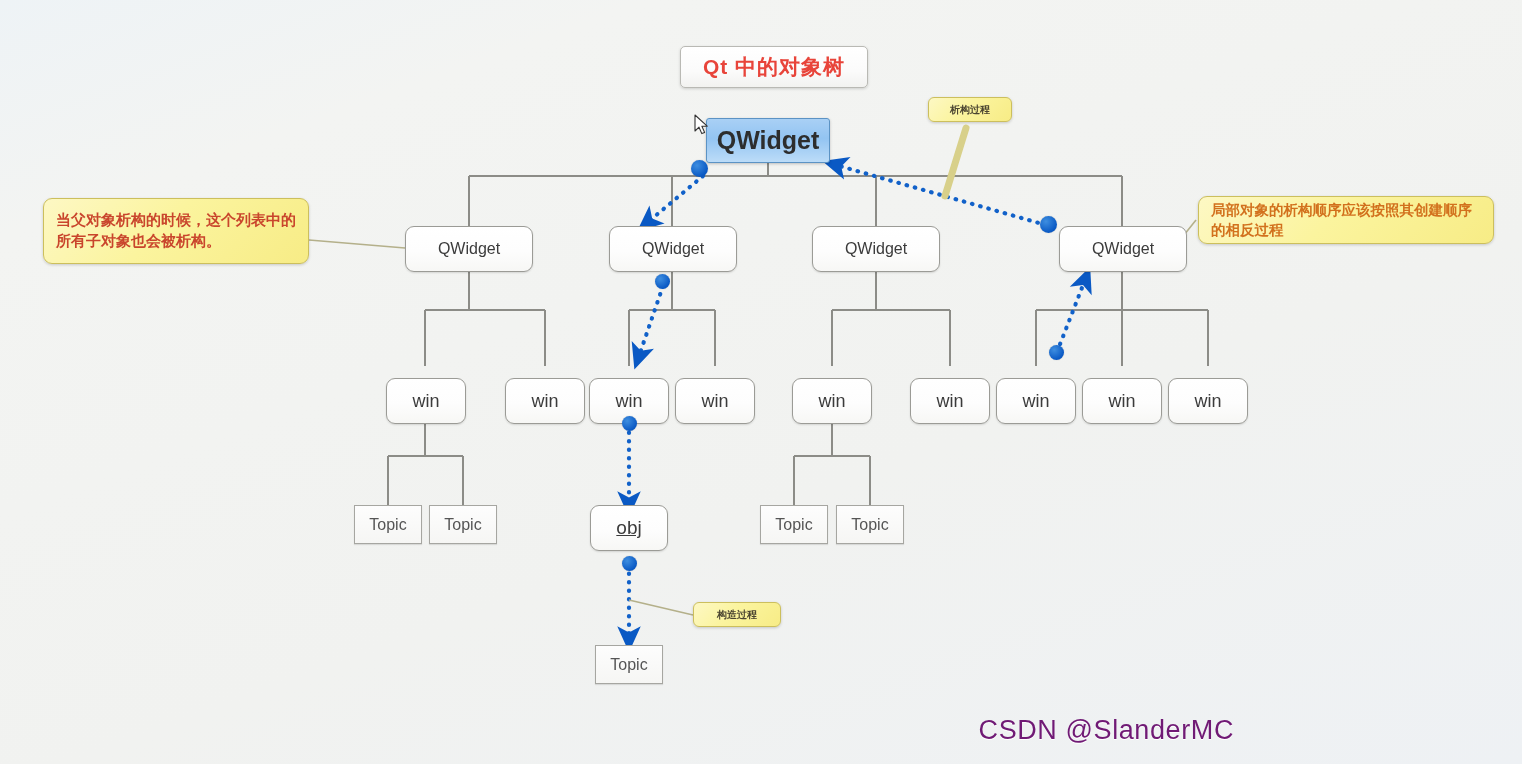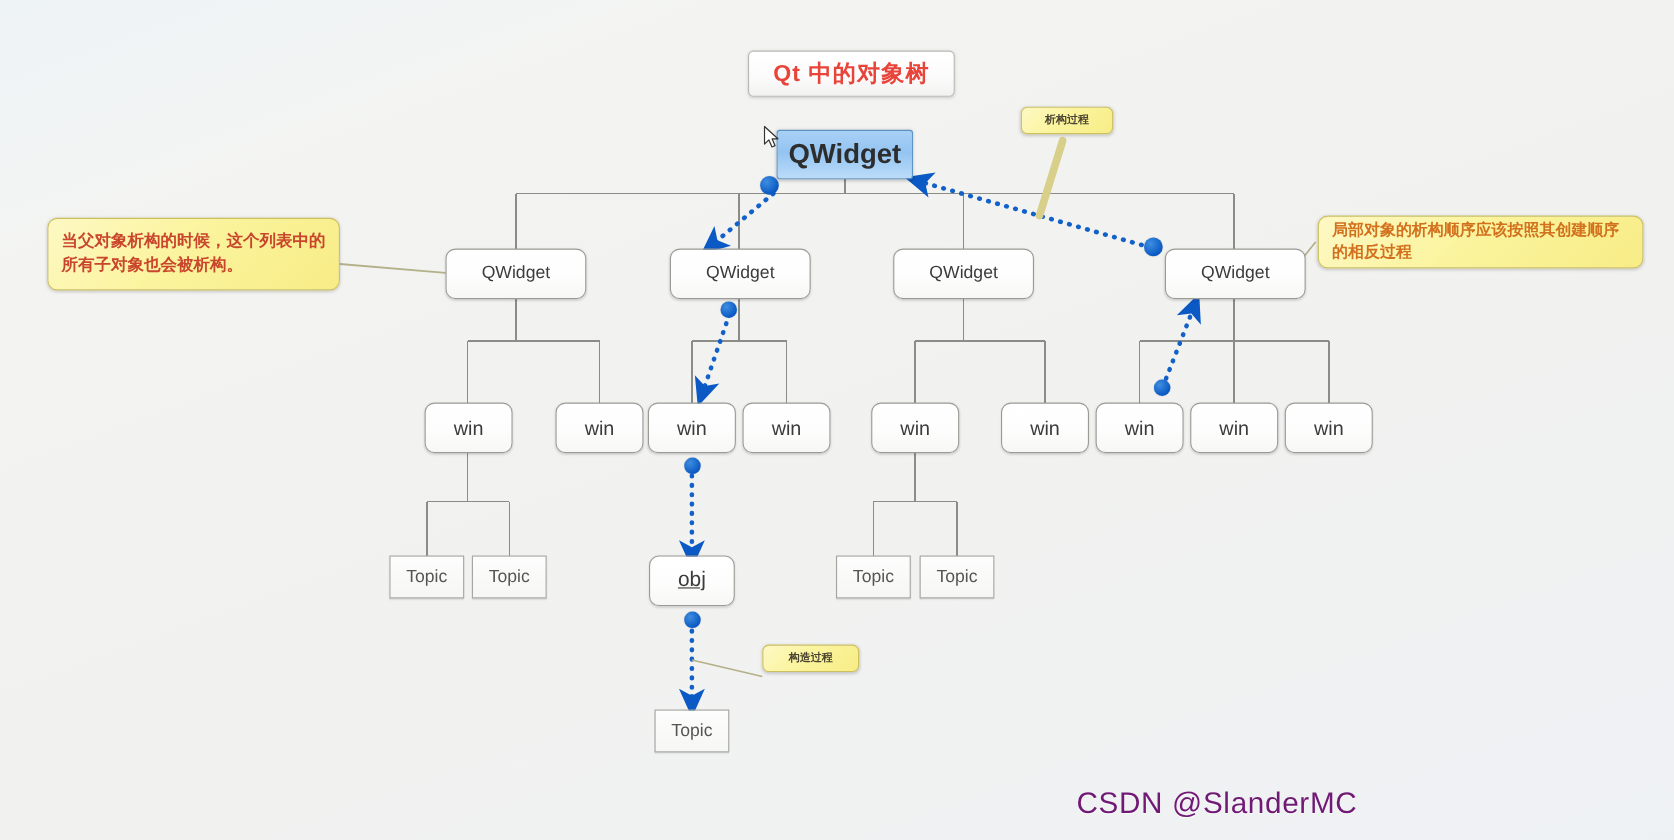--- a/index.html
+++ b/index.html
@@ -22,21 +22,21 @@
     border:1px solid #9b9b96;border-radius:9px;
     box-shadow:0 1px 2px rgba(0,0,0,.13);
   }
   .node.qobject{
     background:linear-gradient(180deg,#a9d0f5 0%,#93c4f2 45%,#bcdcf8 100%);
     border:1px solid #5c93c4;border-radius:3px;
     font-size:25px;font-weight:bold;color:#2d2d2d;
     box-shadow:0 1px 3px rgba(0,0,0,.22);
   }
   .node.qwidget{font-size:16px;}
-  .node.win{font-size:18px;}
+  .node.win{font-size:18px;margin-top:12px;}
   .node.obj{font-size:19px;text-decoration:underline;}
   .node.topic{
     font-size:16px;border-radius:0;border:1px solid #a6a6a1;
     color:#555;background:linear-gradient(180deg,#fdfdfd 0%,#f6f6f4 100%);
     box-shadow:0 1px 1px rgba(0,0,0,.10);
   }
 
   
   .title-box{
     position:absolute;left:680px;top:46px;width:186px;height:40px;
@@ -184,21 +184,21 @@
   <div class="node topic" style="left:836px;top:505px;width:68px;height:39px;">Topic</div>
 
   <div class="node topic" style="left:595px;top:645px;width:68px;height:39px;">Topic</div>
 
   <div class="note note-orange" style="left:1198px;top:196px;width:296px;height:48px;">局部对象的析构顺序应该按照其创建顺序的相反过程</div>
 
   <div class="note note-red" style="left:43px;top:198px;width:266px;height:66px;">当父对象析构的时候，这个列表中的所有子对象也会被析构。</div>
 
   <div class="note note-dark small" style="left:928px;top:97px;width:84px;height:25px;justify-content:center;">析构过程</div>
 
-  <div class="note note-dark small" style="left:693px;top:586px;width:88px;height:25px;justify-content:center;">构造过程</div>
+  <div class="note note-dark small" style="left:693px;top:602px;width:88px;height:25px;justify-content:center;">构造过程</div>
 
   <div class="dot" style="left:691px;top:160px;"></div>
   <div class="dot" style="left:1040px;top:216px;"></div>
   <div class="dot sm" style="left:655px;top:274px;"></div>
   <div class="dot sm" style="left:622px;top:416px;"></div>
   <div class="dot sm" style="left:622px;top:556px;"></div>
   <div class="dot sm" style="left:1049px;top:345px;"></div>
 
   <svg class="cursor" style="left:694px;top:114px;" viewBox="0 0 16 22">
     <path d="M1,1 L1,17 L5,13.2 L7.8,19.6 L10.6,18.4 L7.9,12.2 L13.2,12.2 Z" fill="#ffffff" stroke="#333333" stroke-width="1.1" stroke-linejoin="round"></path>

